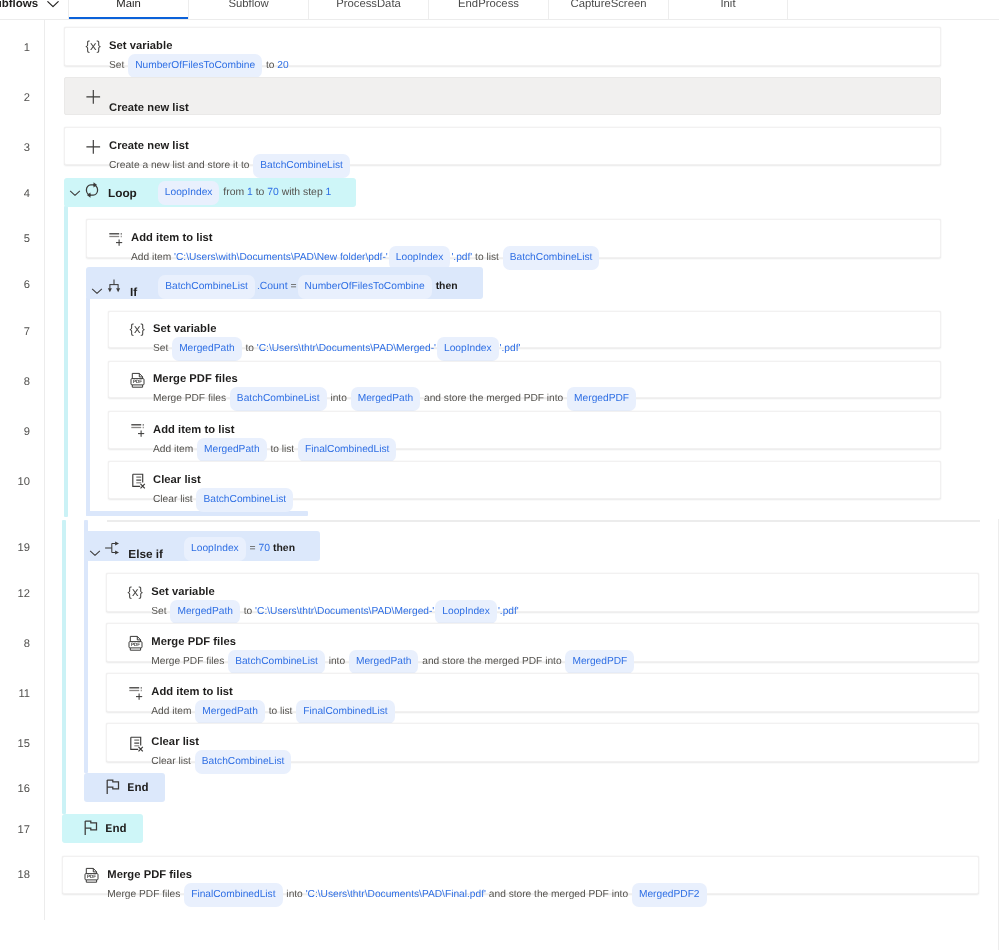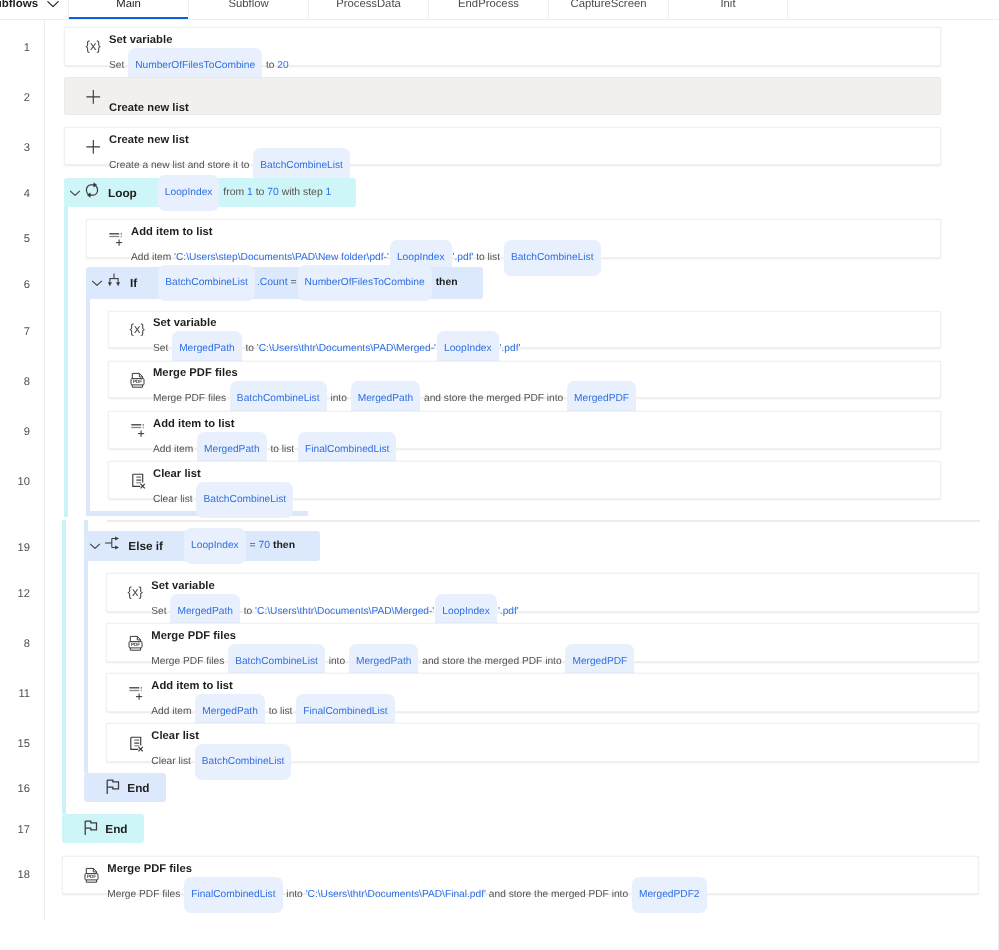--- a/index.html
+++ b/index.html
@@ -29,34 +29,34 @@
         background:#fff;border:1px solid #f2f1f1;border-radius:2px;
         box-shadow:0 0.6px 1.8px rgba(0,0,0,.09), 0 0.1px 0.4px rgba(0,0,0,.05);}
   .card.hovered{background:#f1f0ef;border-color:#eae9e8;box-shadow:none;}
   .card .ic{width:20px;height:20px;margin-left:18px;flex:none;display:flex;align-items:center;justify-content:center;}
   .txt{margin-left:6px;flex:1;min-width:0;position:relative;top:12px;}
   .ttl{font-size:11.2px;font-weight:700;color:#1f1e1d;line-height:15px;letter-spacing:0.05px;}
   .dsc{font-size:10.2px;color:#55534f;line-height:15px;white-space:nowrap;}
 
   .hdr{position:absolute;box-sizing:border-box;display:flex;align-items:center;border-radius:3px;padding-right:25px;}
   .hdr-loop{background:#cef6f8;align-items:center;}
-  .hdr-cond{background:#dce8fb;}
+  .hdr-cond{background:#dce8fb;align-items:flex-end;}
   .hdr .chev{margin-left:3px;width:16px;height:16px;display:flex;align-items:center;justify-content:center;}
   .hdr .ic{margin-left:-1px;width:20px;height:20px;display:flex;align-items:center;justify-content:center;position:relative;top:-3px;}
   .hdr .btitle{font-size:11.8px;font-weight:700;color:#1f1e1d;margin-left:6px;}
   .bdesc{font-size:10.4px;color:#55534f;white-space:nowrap;margin-left:20px;}
 
   .endbar{position:absolute;box-sizing:border-box;display:flex;align-items:center;border-radius:3px;}
   .end-cond{background:#dce8fb;}
   .end-loop{background:#cef6f8;}
   .endbar .ic{margin-left:22px;width:20px;height:20px;display:flex;align-items:center;justify-content:center;}
-  .endbar .btitle{font-size:11.8px;font-weight:700;color:#1f1e1d;margin-left:1px;margin-right:16px;}
+  .endbar .btitle{font-size:11.8px;font-weight:700;color:#1f1e1d;margin-left:1px;margin-right:16px;font-family:Liberation Mono, monospace;}
 
   .chip{display:inline-block;background:#e9f0fd;color:#2f6fe4;border-radius:7px;
-        padding:12px 7px;margin:0 1px;font-size:10.2px;line-height:12px;vertical-align:baseline;}
+        padding:6px 7px;margin:0 1px;font-size:10.2px;line-height:12px;vertical-align:baseline;}
   .num{color:#2f6fe4;}
   .prop{color:#2f6fe4;margin-left:1px;margin-right:3px;}
   .str{color:#2f6fe4;}
   .kw{font-weight:700;color:#1f1e1d;margin-left:3px;}
   .dt{color:#55534f;}
 
   
   .rail{position:absolute;width:4px;border-radius:1px;}
   .rail-loop{background:#cbf2f6;}
   .rail-cond{background:#dbe7fb;}
@@ -172,21 +172,21 @@
               <path d="M15.7 4.8 H16.8" stroke="#3b3a39" stroke-width="1.3"></path>
               <path d="M4.3 7.5 H14.2" stroke="#8a8886" stroke-width="1.3"></path>
               <path d="M15.7 7.5 H16.8" stroke="#8a8886" stroke-width="1.3"></path>
               <path d="M14.1 10.5 V16.7" stroke="#3b3a39" stroke-width="1.05"></path>
               <path d="M11.0 13.6 H17.2" stroke="#3b3a39" stroke-width="1.05"></path>
             </g>
           </svg>
         </span>
         <div class="txt">
           <div class="ttl">Add item to list</div>
-          <div class="dsc"><span class="dt">Add item </span><span class="str">'C:\Users\step\Documents\PAD\New folder\pdf-'</span><span class="chip">LoopIndex</span><span class="str">'.pdf'</span><span class="dt"> to list </span><span class="chip">BatchCombineList</span></div>
+          <div class="dsc"><span class="dt">Add item </span><span class="str">'C:\Users\with\Documents\PAD\New folder\pdf-'</span><span class="chip">LoopIndex</span><span class="str">'.pdf'</span><span class="dt"> to list </span><span class="chip">BatchCombineList</span></div>
         </div>
       </div>
 <div class="rnum" style="top:278.5px">6</div>
       <div class="hdr hdr-cond" style="left:86.0px;top:267px;height:32px">
         <span class="chev">
           <svg viewBox="0 0 16 16" width="16" height="16">
             <path d="M3.4 6.2 L8 10.4 L12.6 6.2" fill="none" stroke="#3b3a39" stroke-width="1.05" stroke-linecap="round" stroke-linejoin="round"></path>
           </svg>
         </span>
         <span class="ic">

